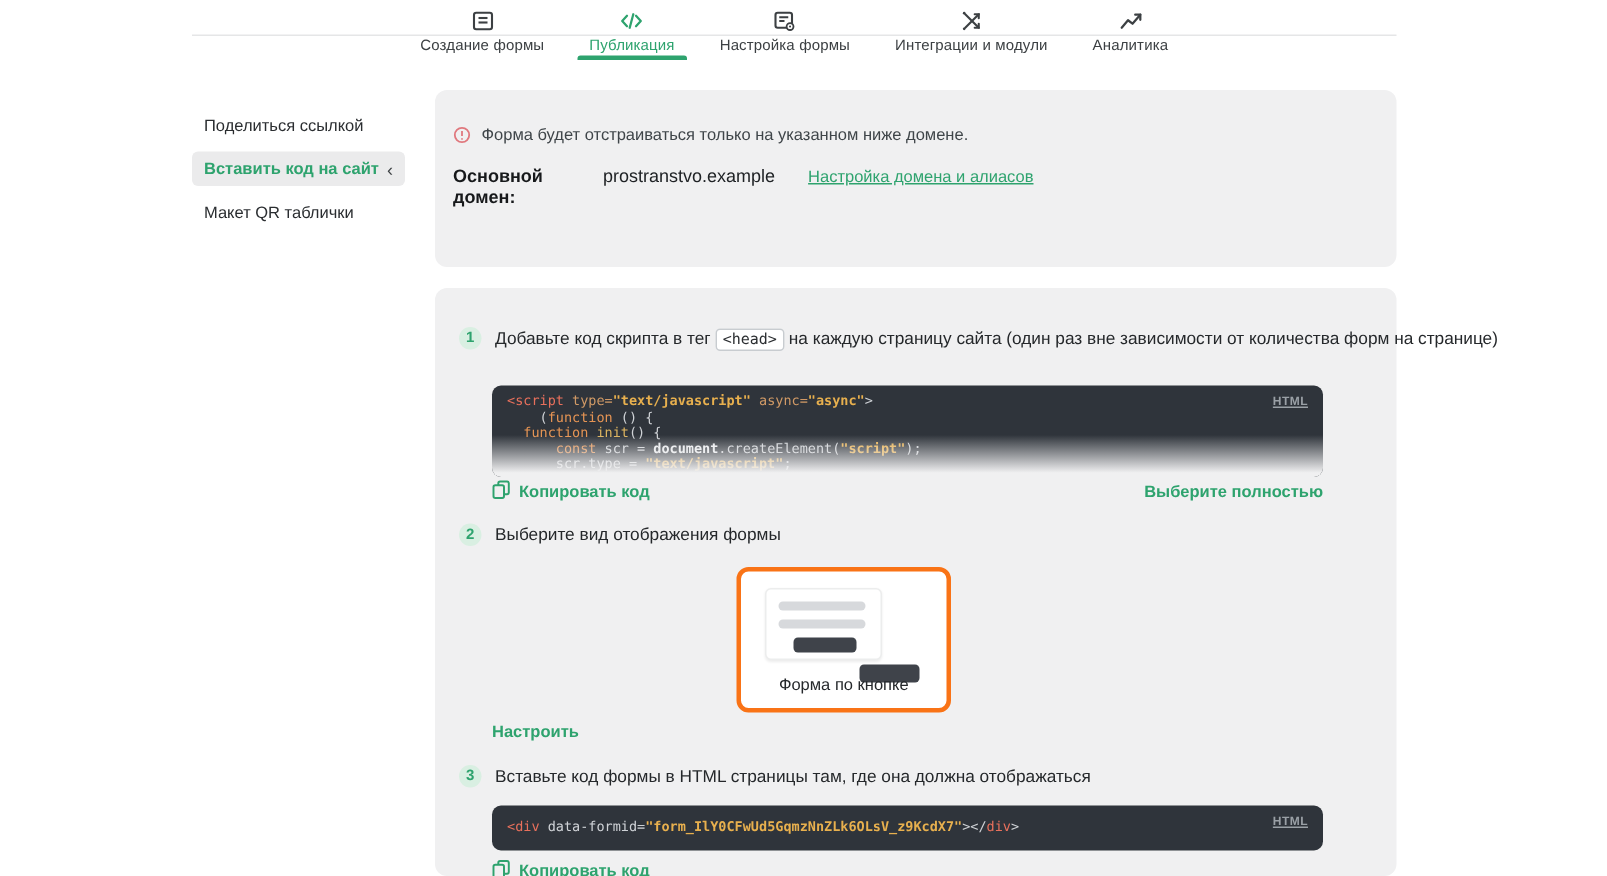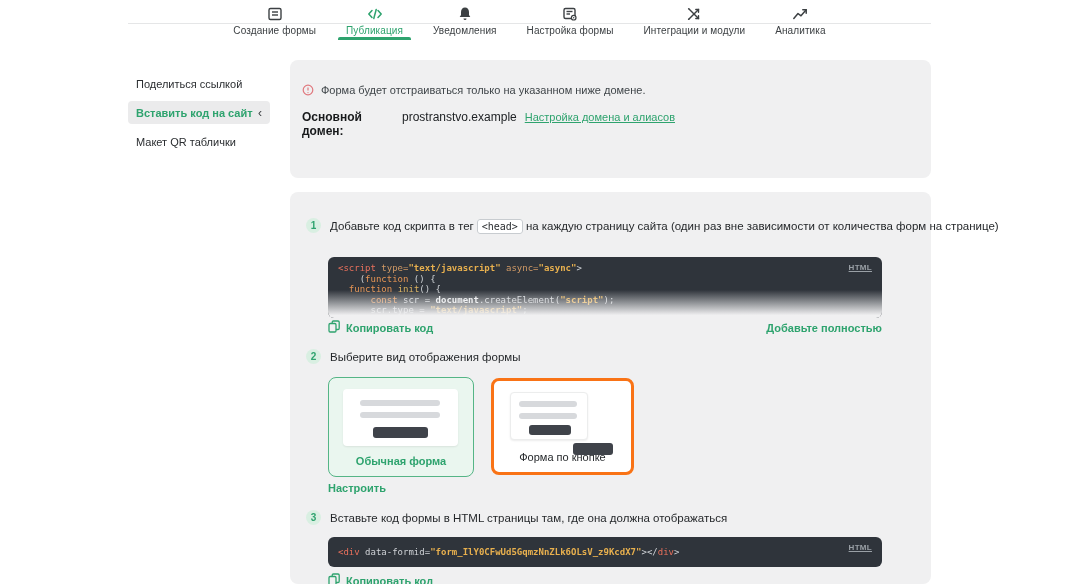--- a/index.html
+++ b/index.html
@@ -48,21 +48,21 @@
   .notice-row {
     position: absolute; left: 12px; top: 24px;
     display: flex; align-items: center; gap: 7px;
     font-size: 11px; color: #3f4549;
   }
   .domain-row {
     position: absolute; left: 12px; top: 50px;
     display: flex; align-items: baseline; font-size: 12px;
   }
   .domain-label { font-weight: bold; color: #17191b; width: 100px; }
-  .domain-value { color: #202326; margin-right: 8px; }
+  .domain-value { color: #202326; margin-right: 22px; }
   .green-link {
     color: #2ea36e; font-size: 11px; text-decoration: underline; cursor: pointer;
   }
   
   .step-row { position: absolute; display: flex; align-items: center; gap: 9px; }
   .step-num {
     width: 15px; height: 15px; border-radius: 50%; background: #d9efe2;
     color: #2ea36e; font-size: 10px; font-weight: bold; text-align: center;
     line-height: 15px; flex: none;
   }
@@ -155,29 +155,20 @@
       <svg width="16" height="16" viewBox="0 0 16 16" fill="none" stroke="currentColor" stroke-width="1.5" stroke-linecap="round" stroke-linejoin="round">
         <polyline points="5,4.5 1.8,8 5,11.5"></polyline>
           <polyline points="11,4.5 14.2,8 11,11.5"></polyline>
           <line x1="9.2" y1="3.5" x2="6.8" y2="12.5"></line>
       </svg>
     </span>
     <span class="tab-label">Публикация</span>
   </div>
   <div class="tab">
     <span>
-      <svg width="16" height="16" viewBox="0 0 16 16" fill="currentColor">
-        <path d="M8 1.5c-2.4 0-4 1.9-4 4.4V9l-1.3 2h10.6L12 9V5.9c0-2.5-1.6-4.4-4-4.4z"></path>
-        <path d="M6.5 12.5a1.5 1.5 0 0 0 3 0z"></path>
-      </svg>
-    </span>
-    <span class="tab-label">Уведомления</span>
-  </div>
-  <div class="tab">
-    <span>
       <svg width="16" height="16" viewBox="0 0 16 16" fill="none" stroke="currentColor" stroke-width="1.4">
         <rect x="2" y="2.5" width="11" height="10" rx="1.5"></rect>
         <line x1="4.5" y1="5.5" x2="10.5" y2="5.5"></line>
           <line x1="4.5" y1="8" x2="8" y2="8"></line>
         <circle cx="11.7" cy="11.7" r="2.3" fill="#fff" stroke-width="1.2"></circle>
         <circle cx="11.7" cy="11.7" r="0.7" fill="currentColor" stroke="none"></circle>
       </svg>
     </span>
     <span class="tab-label">Настройка формы</span>
   </div>
@@ -262,36 +253,28 @@
     <div class="code-actions" style="top:128px;">
       <div class="copy-btn">
         <span>
           <svg width="12" height="13" viewBox="0 0 12 13" fill="none" stroke="#2ea36e" stroke-width="1.3">
             <rect x="4.2" y="1" width="7" height="8.5" rx="1.2"></rect>
             <rect x="1" y="3.5" width="7" height="8.5" rx="1.2" fill="#f0f0f1"></rect>
           </svg>
         </span>
         <span>Копировать код</span>
       </div>
-      <span class="plain-green-link">Добавьте полностью</span>
+      <span class="plain-green-link">Выберите полностью</span>
     </div>
 
     <div class="step-row" style="left:16px; top:157px;">
       <span class="step-num">2</span>
       <span class="step-text">Выберите вид отображения формы</span>
     </div>
 
-    <div class="card card-1">
-      <div class="mockup mock-1">
-        <div class="bar" style="left:17px; top:11px; width:80px; height:6px;"></div>
-        <div class="bar" style="left:17px; top:23px; width:80px; height:6px;"></div>
-        <div class="bar bar-dark" style="left:30px; top:38px; width:55px; height:11px;"></div>
-      </div>
-      <div class="card-label">Обычная форма</div>
-    </div>
 
     <div class="card card-2">
       <div class="mockup mock-2">
         <div class="bar" style="left:8px; top:8px; width:58px; height:6px;"></div>
         <div class="bar" style="left:8px; top:20px; width:58px; height:6px;"></div>
         <div class="bar bar-dark" style="left:18px; top:32px; width:42px; height:10px;"></div>
       </div>
       <div class="btn-pill"></div>
       <div class="card-label">Форма по кнопке</div>
     </div>

